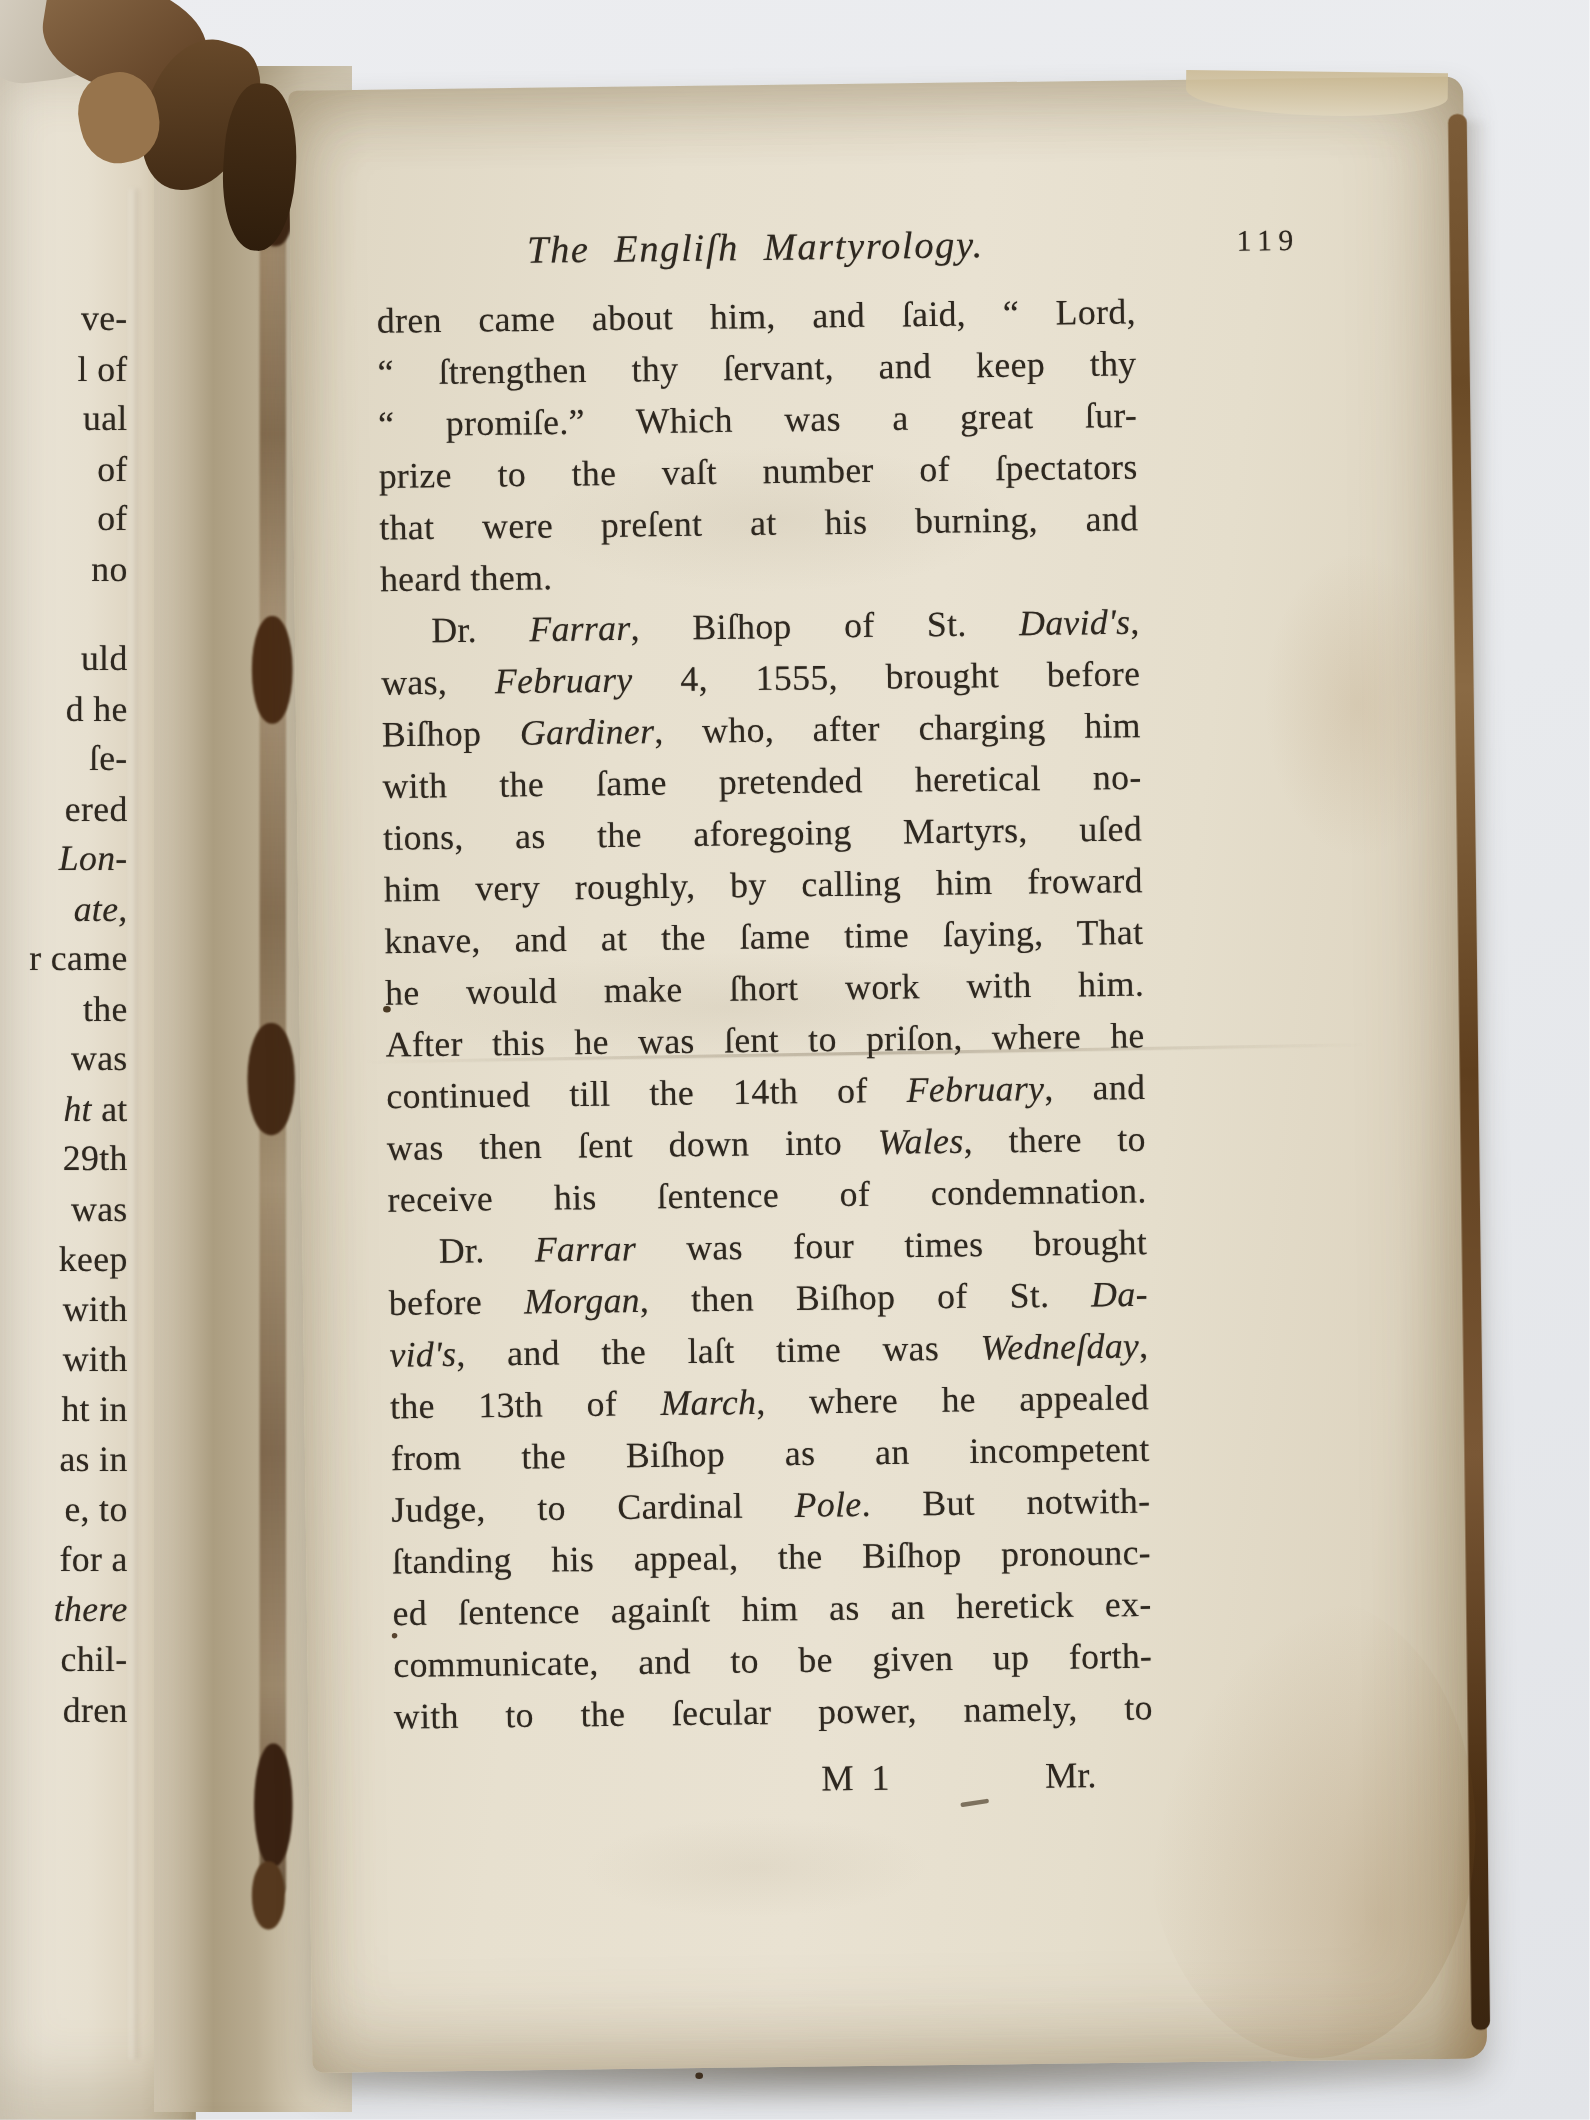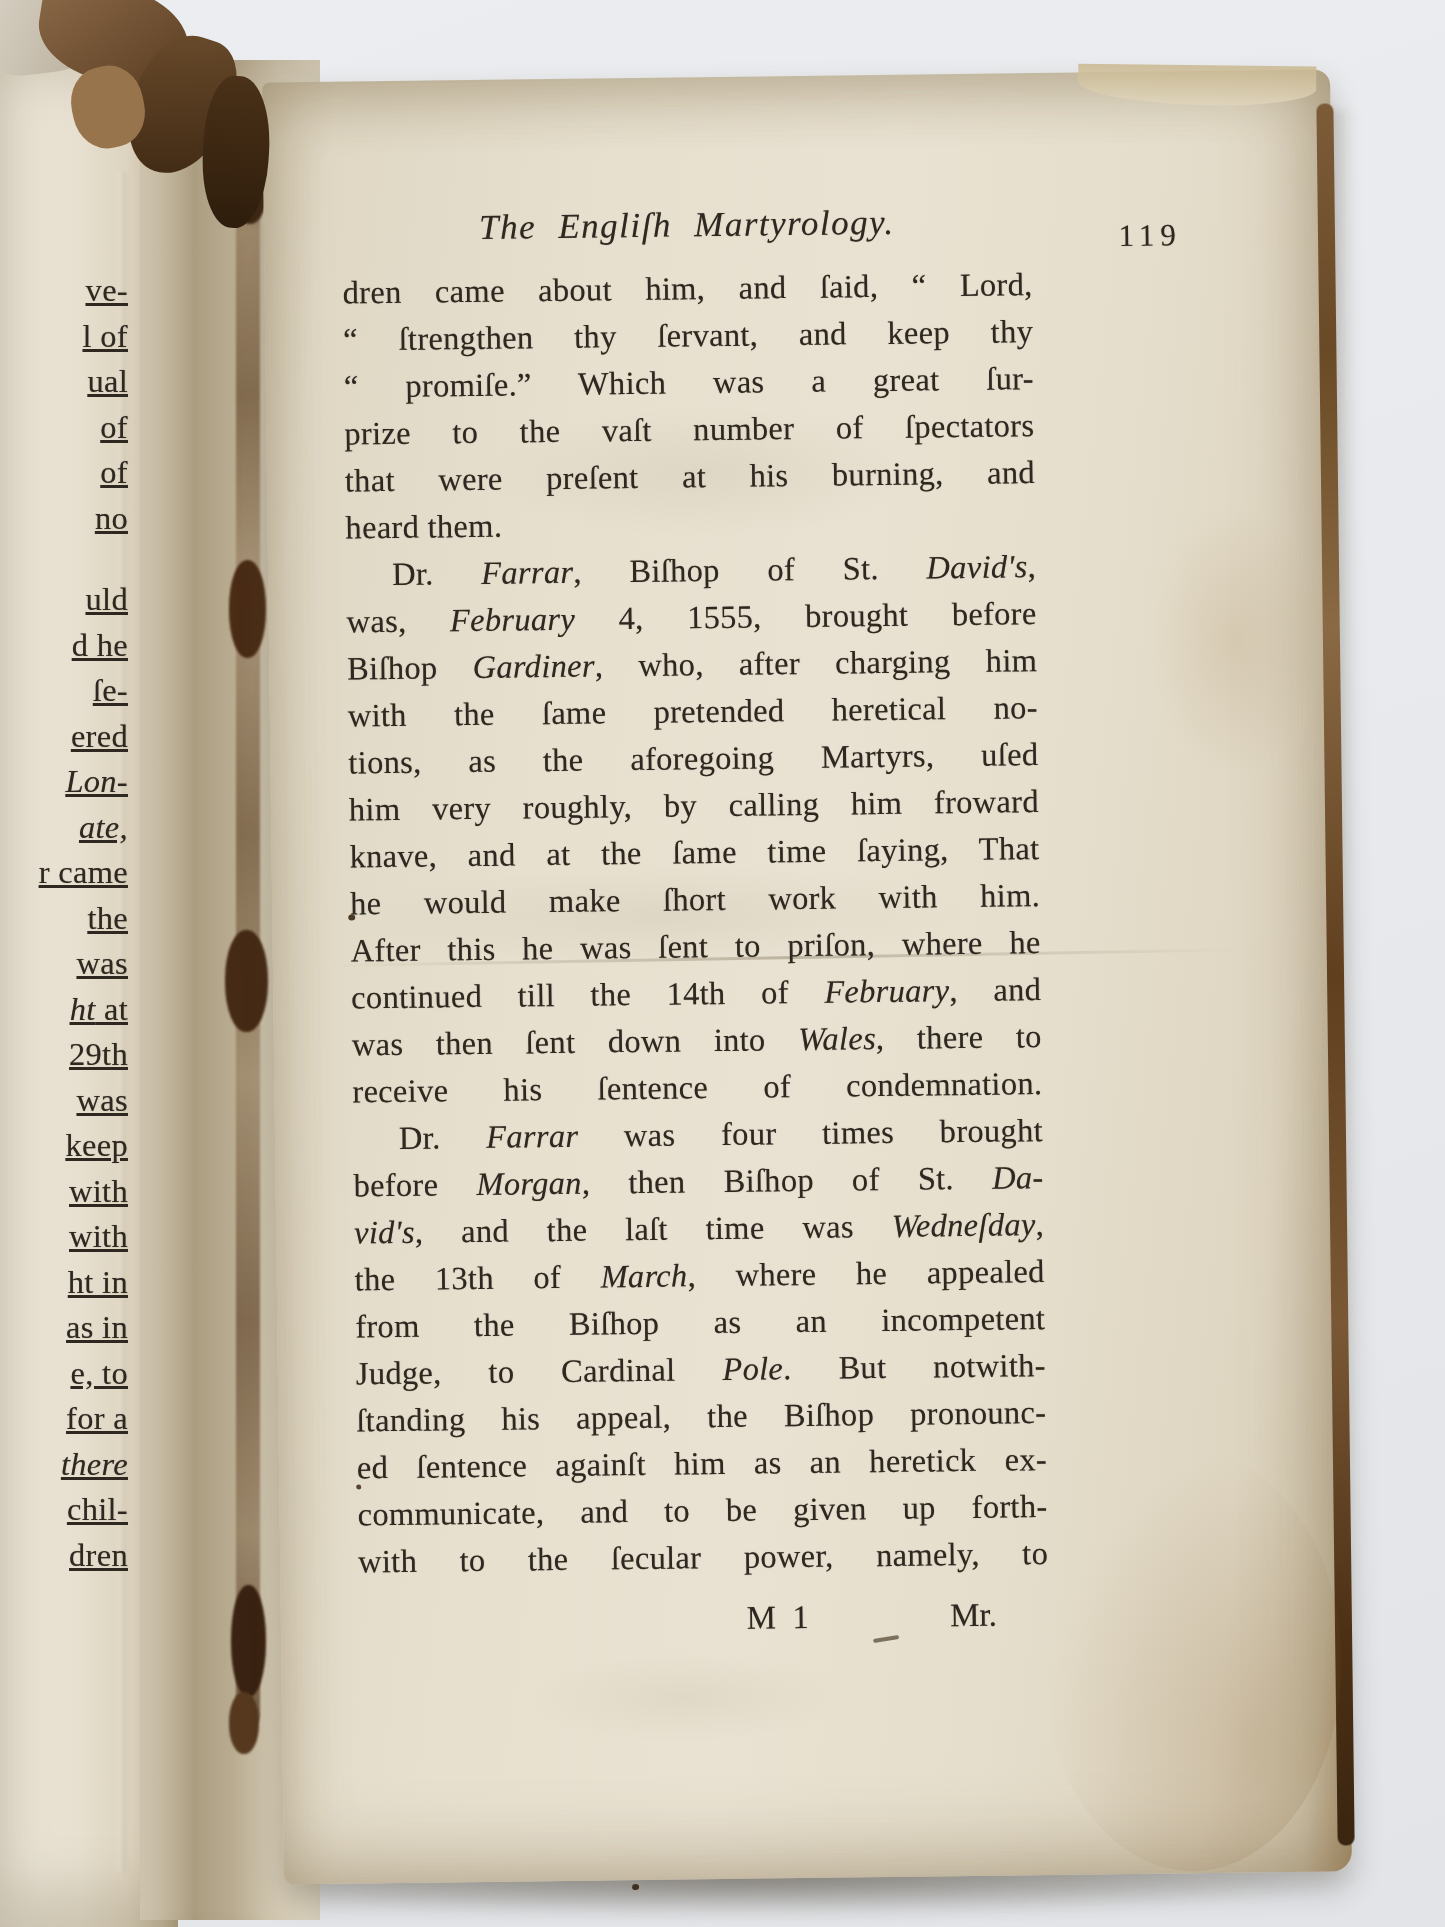--- a/index.html
+++ b/index.html
@@ -78,30 +78,30 @@
   .spk2{left:77px;top:1403px;width:5px;height:5px;background:#574430;}
   .spk3{left:348px;top:1806px;width:7px;height:6px;background:#3f3020;}
   .speck-dash{left:592px;top:1562px;width:26px;height:4px;border-radius:3px;
     background:rgba(80,65,45,0.7);transform:rotate(-8deg);}
   
   .ink{color:#2e2820;text-shadow:0 0 1px rgba(46,40,32,0.45);}
   .text-block{left:78px;top:124px;width:690px;font-size:32.5px;line-height:47px;}
   .rheader{position:relative;height:52px;margin-bottom:12px;}
   .rtitle{display:block;text-align:center;font-style:italic;font-size:35px;
     letter-spacing:1.5px;word-spacing:12px;}
-  .pagenum{position:absolute;right:-150px;top:16px;font-size:31px;letter-spacing:6px;}
+  .pagenum{position:absolute;right:-150px;top:0;font-size:27px;letter-spacing:6px;}
   .tline{text-align:justify;text-align-last:justify;text-justify:inter-word;letter-spacing:0.3px;}
   .tline.short{text-align-last:left;}
   .tline.indent{padding-left:46px;}
   .it{font-style:italic;}
   .pfooter{position:relative;height:44px;margin-top:14px;font-size:33px;}
   .signature{position:absolute;left:61%;transform:translateX(-50%);letter-spacing:4px;}
   .catchword{position:absolute;right:52px;}
   
-  .frags{left:16px;top:268px;width:112px;font-size:32.5px;line-height:45.5px;text-decoration:underline;}
+  .frags{left:4px;top:268px;width:112px;font-size:32.5px;line-height:45.5px;}
   .frags .tline{text-align:right;text-align-last:right;letter-spacing:0.3px;}
   .frags .tline.gap{margin-top:36px;text-align:right;}
 </style>
 </head>
 <body>
 
 <div class="abs shadow-bottom"></div>
 <div class="abs shadow-right"></div>
 
 <div class="abs left-page">

